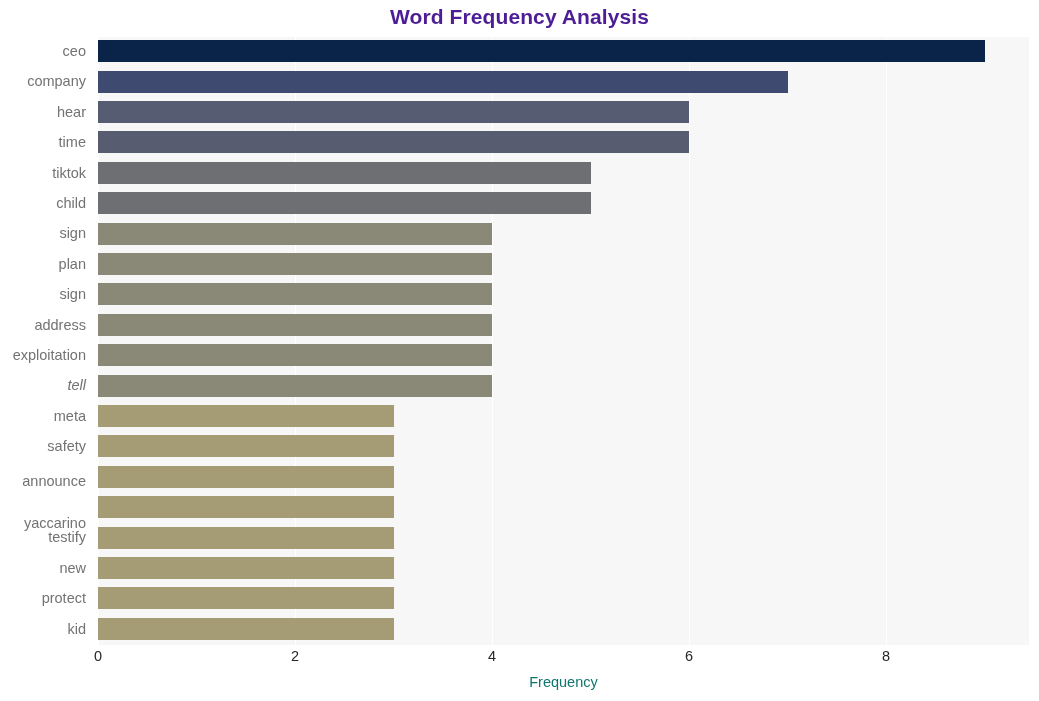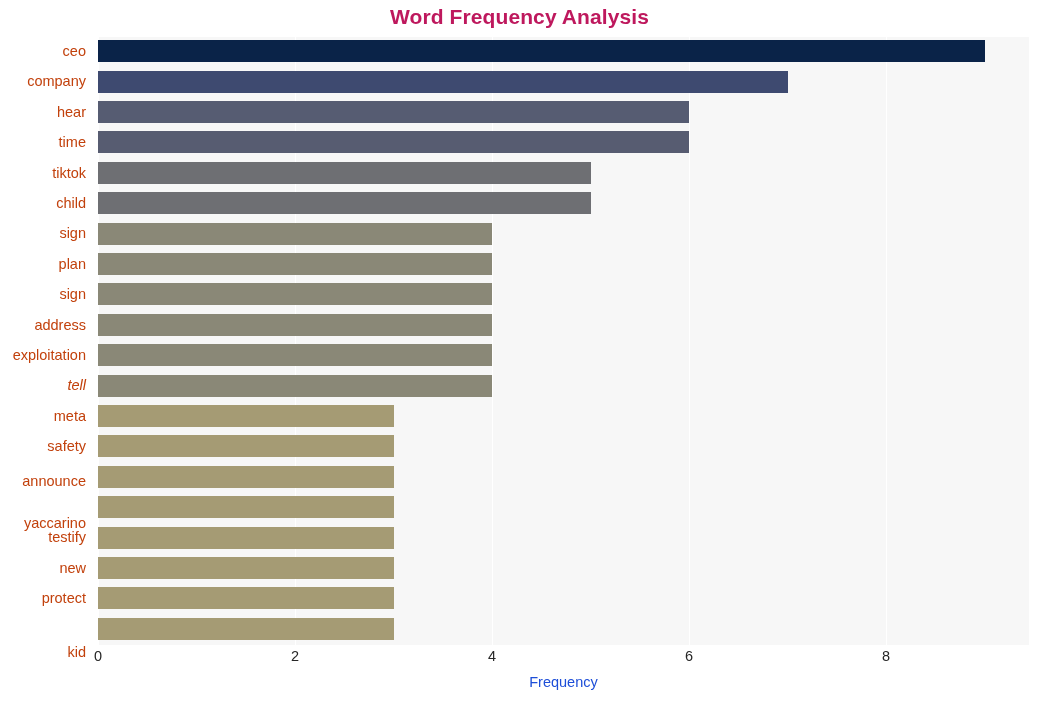--- a/index.html
+++ b/index.html
@@ -23,21 +23,21 @@
 
   
   #chart-title {
     position: absolute;
     left: 0;
     top: 5px;
     width: 1039px;
     text-align: center;
     font-size: 21px;
     font-weight: bold;
-    color: #be185d;
+    color: #4c1d95;
     letter-spacing: 0.1px;
   }
 
   
   #plot-area {
     position: absolute;
     left: 98px;
     top: 37px;
     width: 931px;
     height: 608px;
@@ -82,21 +82,21 @@
     width: 92px;
     height: 608px;
   }
 
   .ytick-label {
     position: absolute;
     right: 6px;
     height: 28.6px;
     line-height: 28.6px;
     font-size: 14.5px;
-    color: #c2410c;
+    color: #737373;
     white-space: nowrap;
     text-align: right;
   }
 
   
   #xlabels-layer {
     position: absolute;
     left: 98px;
     top: 648px;
     width: 931px;
@@ -112,21 +112,21 @@
     white-space: nowrap;
   }
 
   #xaxis-title {
     position: absolute;
     left: 98px;
     top: 674px;
     width: 931px;
     text-align: center;
     font-size: 14.5px;
-    color: #1d4ed8;
+    color: #0f766e;
   }
 </style>
 </head>
 <body>
 
 <div id="chart-root">
 
   <div id="chart-title">Word Frequency Analysis</div>
 
   <div id="plot-area">
@@ -214,21 +214,21 @@
       <div class="ytick-label" style="top: 273.6px;">address</div>
       <div class="ytick-label" style="top: 304px;">exploitation</div>
       <div class="ytick-label" style="top: 334.4px; font-style: italic;">tell</div>
       <div class="ytick-label" style="top: 364.8px;">meta</div>
       <div class="ytick-label" style="top: 395.2px;">safety</div>
       <div class="ytick-label" style="top: 430px; text-align: right;">announce</div>
       <div class="ytick-label" style="top: 472px;">yaccarino</div>
       <div class="ytick-label" style="top: 486.4px;">testify</div>
       <div class="ytick-label" style="top: 516.8px;">new</div>
       <div class="ytick-label" style="top: 547.2px;">protect</div>
-      <div class="ytick-label" style="top: 601px; text-align: center;">kid</div>
+      <div class="ytick-label" style="top: 578px; text-align: center;">kid</div>
     </div>
 
   <div id="xlabels-layer">
       <div class="xtick-label" style="left: 0px;">0</div>
       <div class="xtick-label" style="left: 197.037px;">2</div>
       <div class="xtick-label" style="left: 394.074px;">4</div>
       <div class="xtick-label" style="left: 591.111px;">6</div>
       <div class="xtick-label" style="left: 788.148px;">8</div>
     </div>
 

